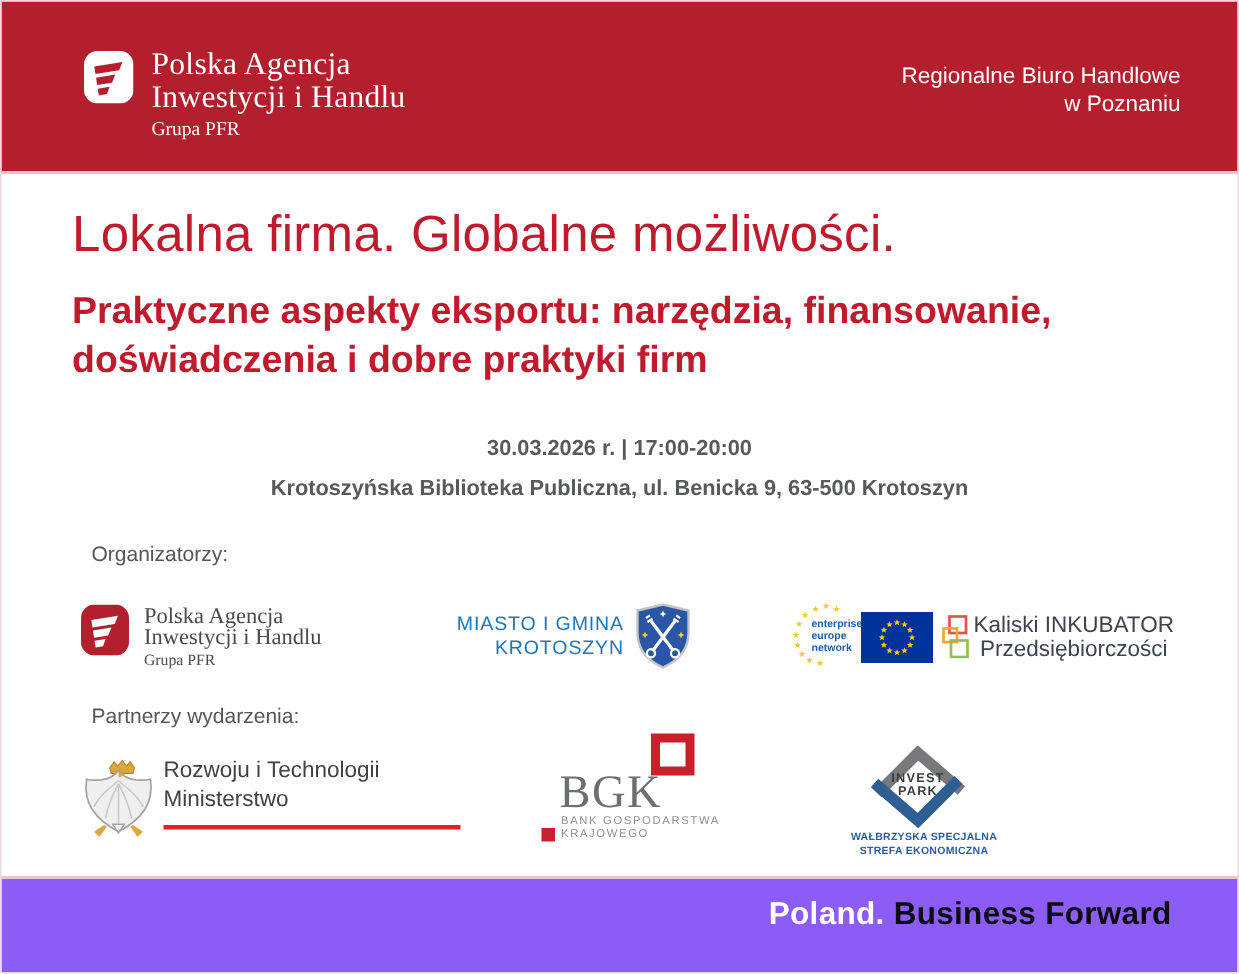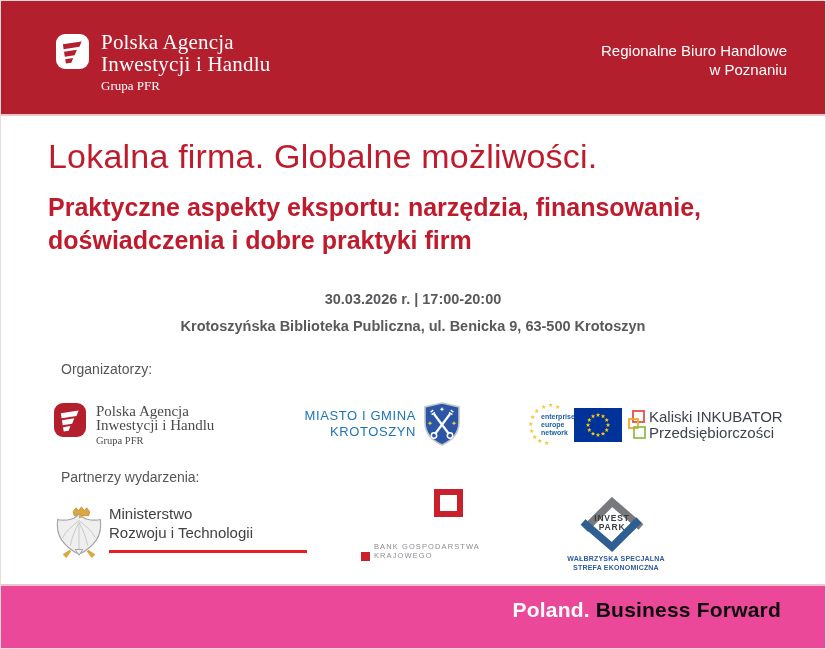--- a/index.html
+++ b/index.html
@@ -66,21 +66,21 @@
 
   .een { position:absolute; left:527px; top:404px; width:48px; height:44px; }
   .een-text { position:absolute; left:13px; top:8px; color:#1d5fa8; font-size:7px; font-weight:bold; line-height:8px; }
   .een-star { position:absolute; color:#f5c433; font-size:6px; line-height:6px; }
 
   .eu-flag { position:absolute; left:573px; top:407px; width:48px; height:34px; }
 
   .kaliski-icon { position:absolute; left:627px; top:409px; width:18px; height:29px; }
   .kaliski-text {
     position:absolute; left:648px; top:408px; color:#3e4350;
-    font-size:15px; line-height:16px; font-weight:500;
+    font-size:15px; line-height:16px; font-weight:500;text-align:center;
   }
 
   
   .ministry-eagle { position:absolute; left:53px; top:503px; width:50px; height:60px; }
   .ministry-text {
     position:absolute; left:108px; top:503px; color:#414042;
     font-size:15px; line-height:19px;
   }
   .ministry-line { position:absolute; left:108px; top:549px; width:198px; height:3px; background:#ec1c24; }
 
@@ -102,21 +102,21 @@
   .ip-t1 { top:22px; }
   .ip-t2 { top:31px; }
   .ip-sub {
     position:absolute; left:-4px; top:64px; width:118px; text-align:center;
     color:#2d5c9e; font-size:7px; font-weight:bold; line-height:8.5px; letter-spacing:0.2px;
   }
 
   
   .footer {
     position:absolute; left:0; top:583px; width:100%; height:66px;
-    background:#ec4899; border-top:2px solid #e9c6cb;
+    background:#8b5cf6; border-top:2px solid #e9c6cb;
     display:flex; align-items:center; justify-content:flex-end;
     padding-right:44px; padding-bottom:16px;
     font-size:21px; font-weight:bold; letter-spacing:0.2px;
   }
   .footer .white { color:#ffffff; }
   .footer .black { color:#0d0d0d; margin-left:6px; }
 </style>
 </head>
 <body>
 
@@ -232,27 +232,28 @@
   <svg class="ministry-eagle" viewBox="0 0 50 62">
     <path d="M19,8 l3,-4 2.5,3 3,-4 3,4 2.5,-3 3,4 -1,4 H20 Z" fill="#dca73c" stroke="#b9862a" stroke-width="0.8"></path>
     <path d="M25,10 C22,14 18,16 13,16.5 C6,17 3,16 3,16 C2,23 3,31 7,37 C11,43 17,48 25,52 C33,48 39,43 43,37 C47,31 48,23 47,16 C47,16 44,17 37,16.5 C32,16 28,14 25,10 Z" fill="#efefef" stroke="#a3a3a5" stroke-width="1.2"></path>
     <path d="M25,17 C18,23 12,27 8,35 M25,17 C32,23 38,27 42,35 M25,19 C21,27 18,33 16,43 M25,19 C29,27 32,33 34,43 M25,21 V47" fill="none" stroke="#c6c6c8" stroke-width="1"></path>
     <path d="M25,11 l4.5,2 -4.5,2 z" fill="#dca73c"></path>
     <path d="M21,47 l4,6 4,-6 z" fill="#efefef" stroke="#a3a3a5" stroke-width="1"></path>
     <path d="M16,48 l-5,7 M15,49 l-6,4" stroke="#dca73c" stroke-width="2.4"></path>
     <path d="M34,48 l5,7 M35,49 l6,4" stroke="#dca73c" stroke-width="2.4"></path>
   </svg>
   <div class="ministry-text">
+    <div>Rozwoju i Technologii</div>
     <div>Ministerstwo</div>
-    <div>Rozwoju i Technologii</div>
   </div>
   <div class="ministry-line"></div>
 
   <div class="bgk">
     <div class="bgk-outline"></div>
+    <div class="bgk-abbr">BGK</div>
     <div class="bgk-sub">
       <div>BANK GOSPODARSTWA</div>
       <div>KRAJOWEGO</div>
     </div>
     <div class="bgk-dot"></div>
   </div>
 
   <div class="investpark">
     <svg class="ip-diamond" viewBox="0 0 70 56">
       <path d="M8,32 L35,5 L64,30" fill="none" stroke="#77797c" stroke-width="7.5"></path>

